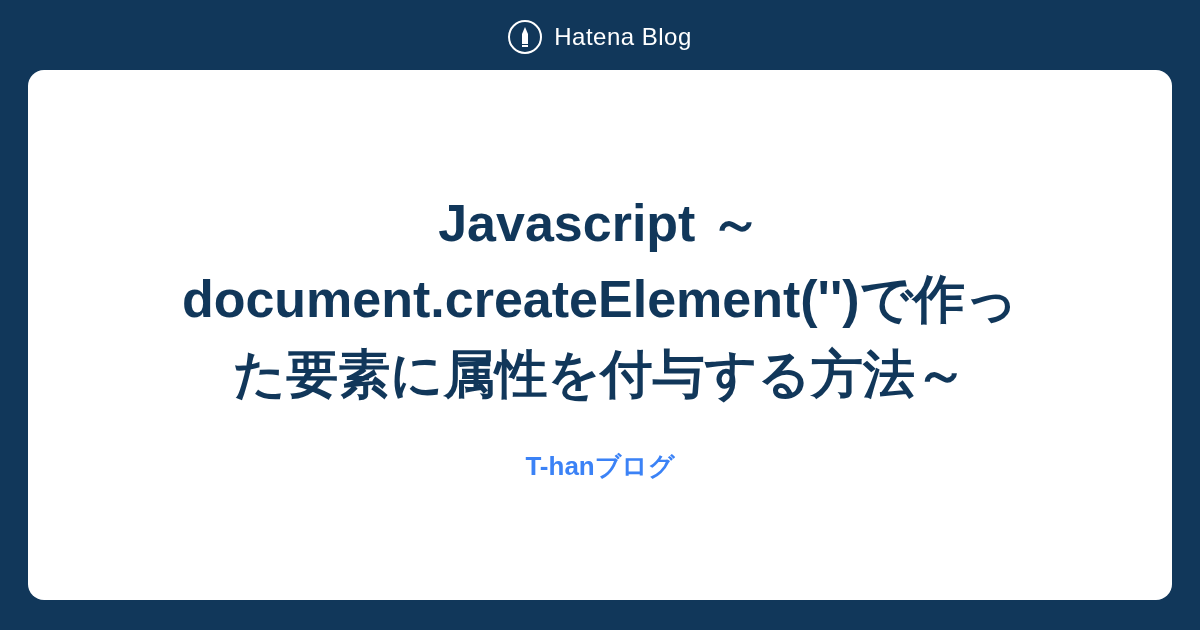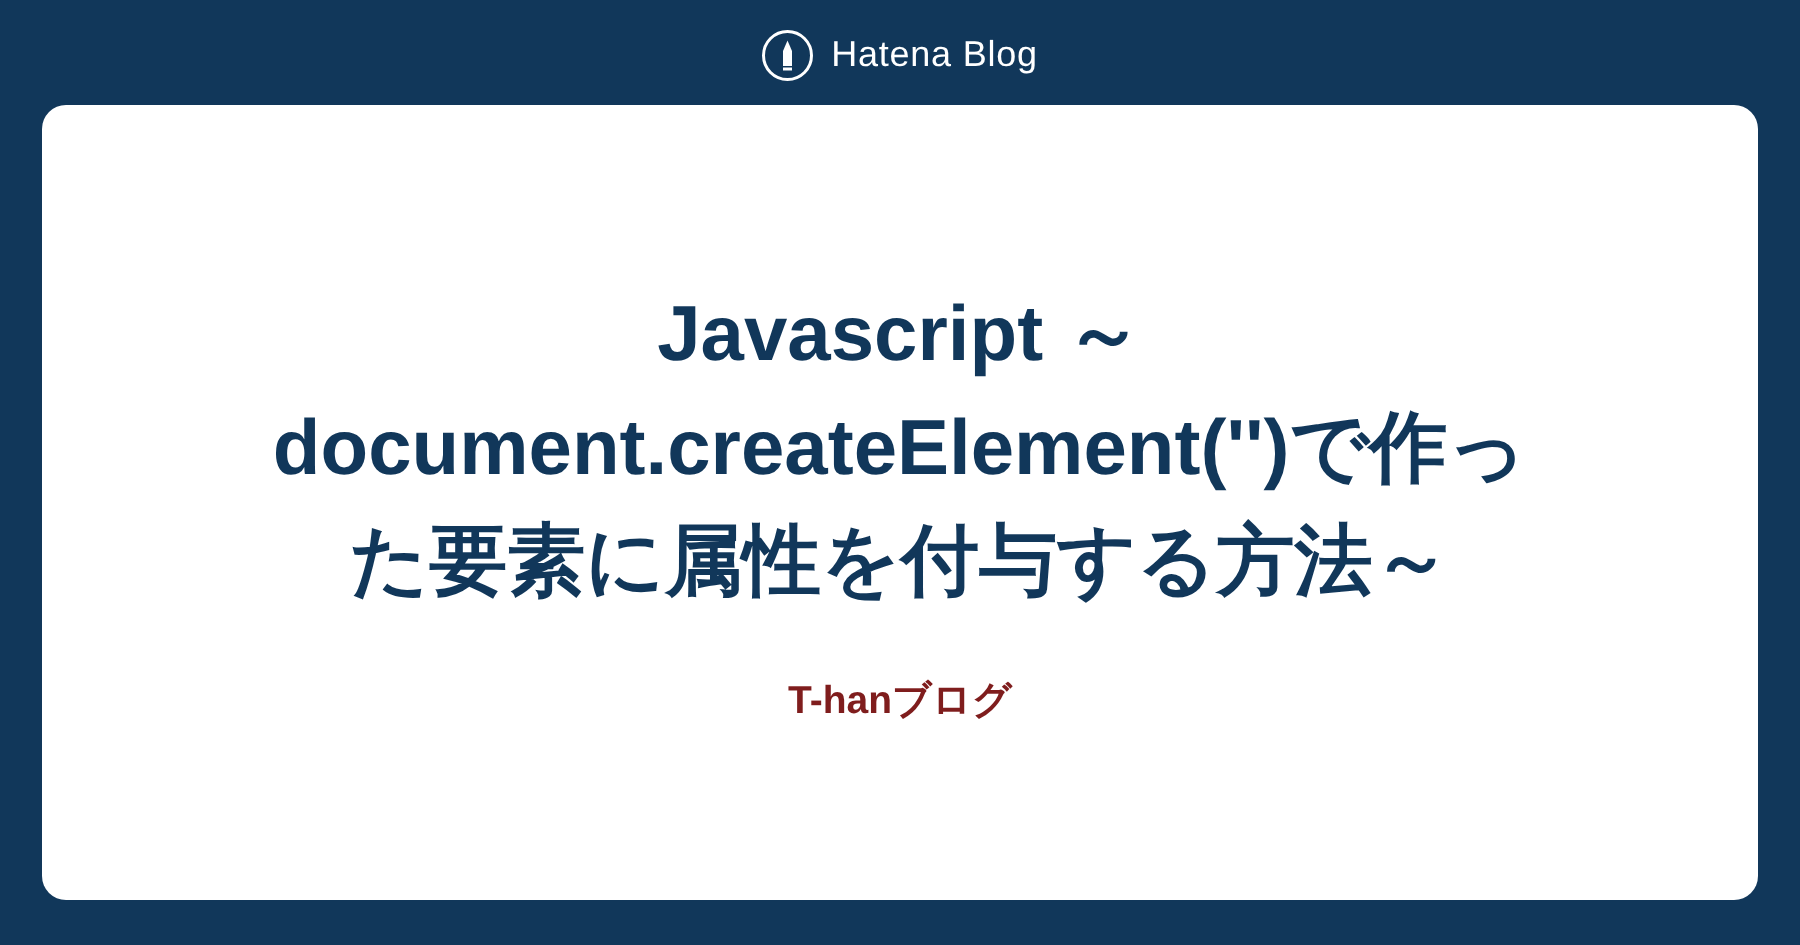--- a/index.html
+++ b/index.html
@@ -56,21 +56,21 @@
     .title {
       color: #11375a;
       font-size: 52px;
       font-weight: 700;
       text-align: center;
       line-height: 1.45;
       margin-bottom: 36px;
       max-width: 880px;
     }
     .subtitle {
-      color: #7f1d1d;
+      color: #3b82f6;
       font-size: 26px;
       font-weight: 600;
       text-align: center;
     }
   </style>
 </head>
 <body>
 
 <div class="header">
   <span class="logo-icon">

